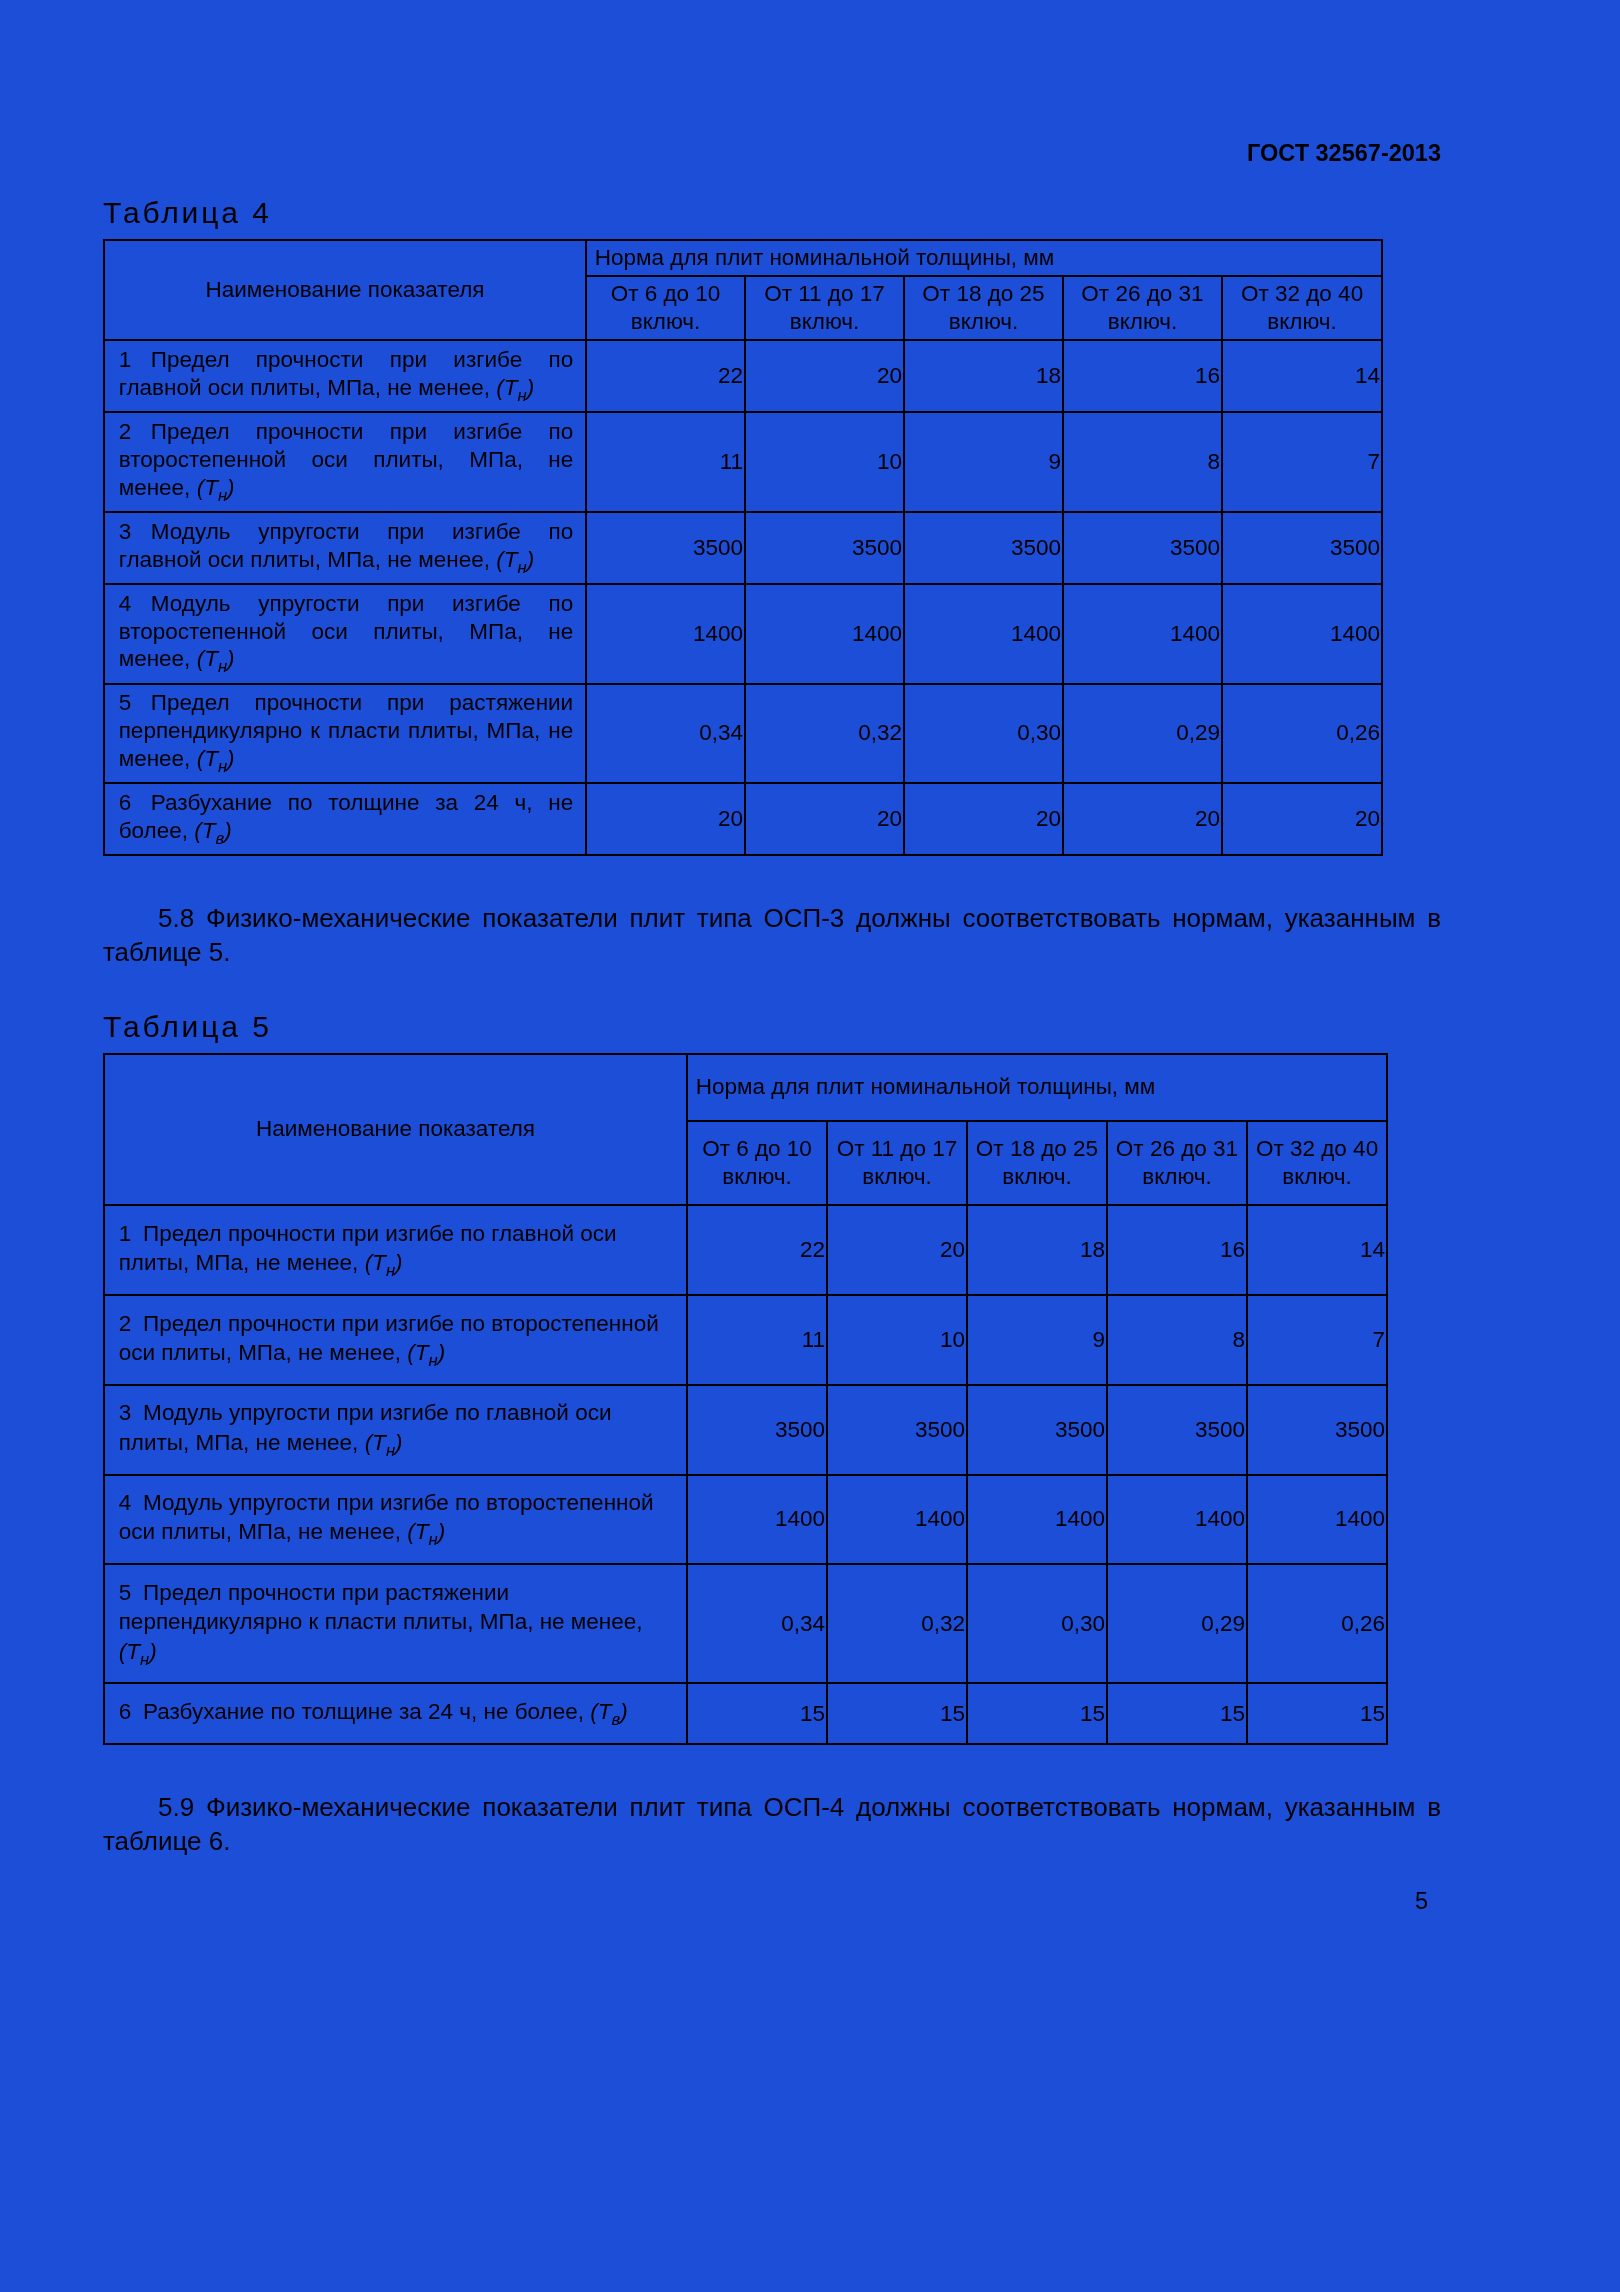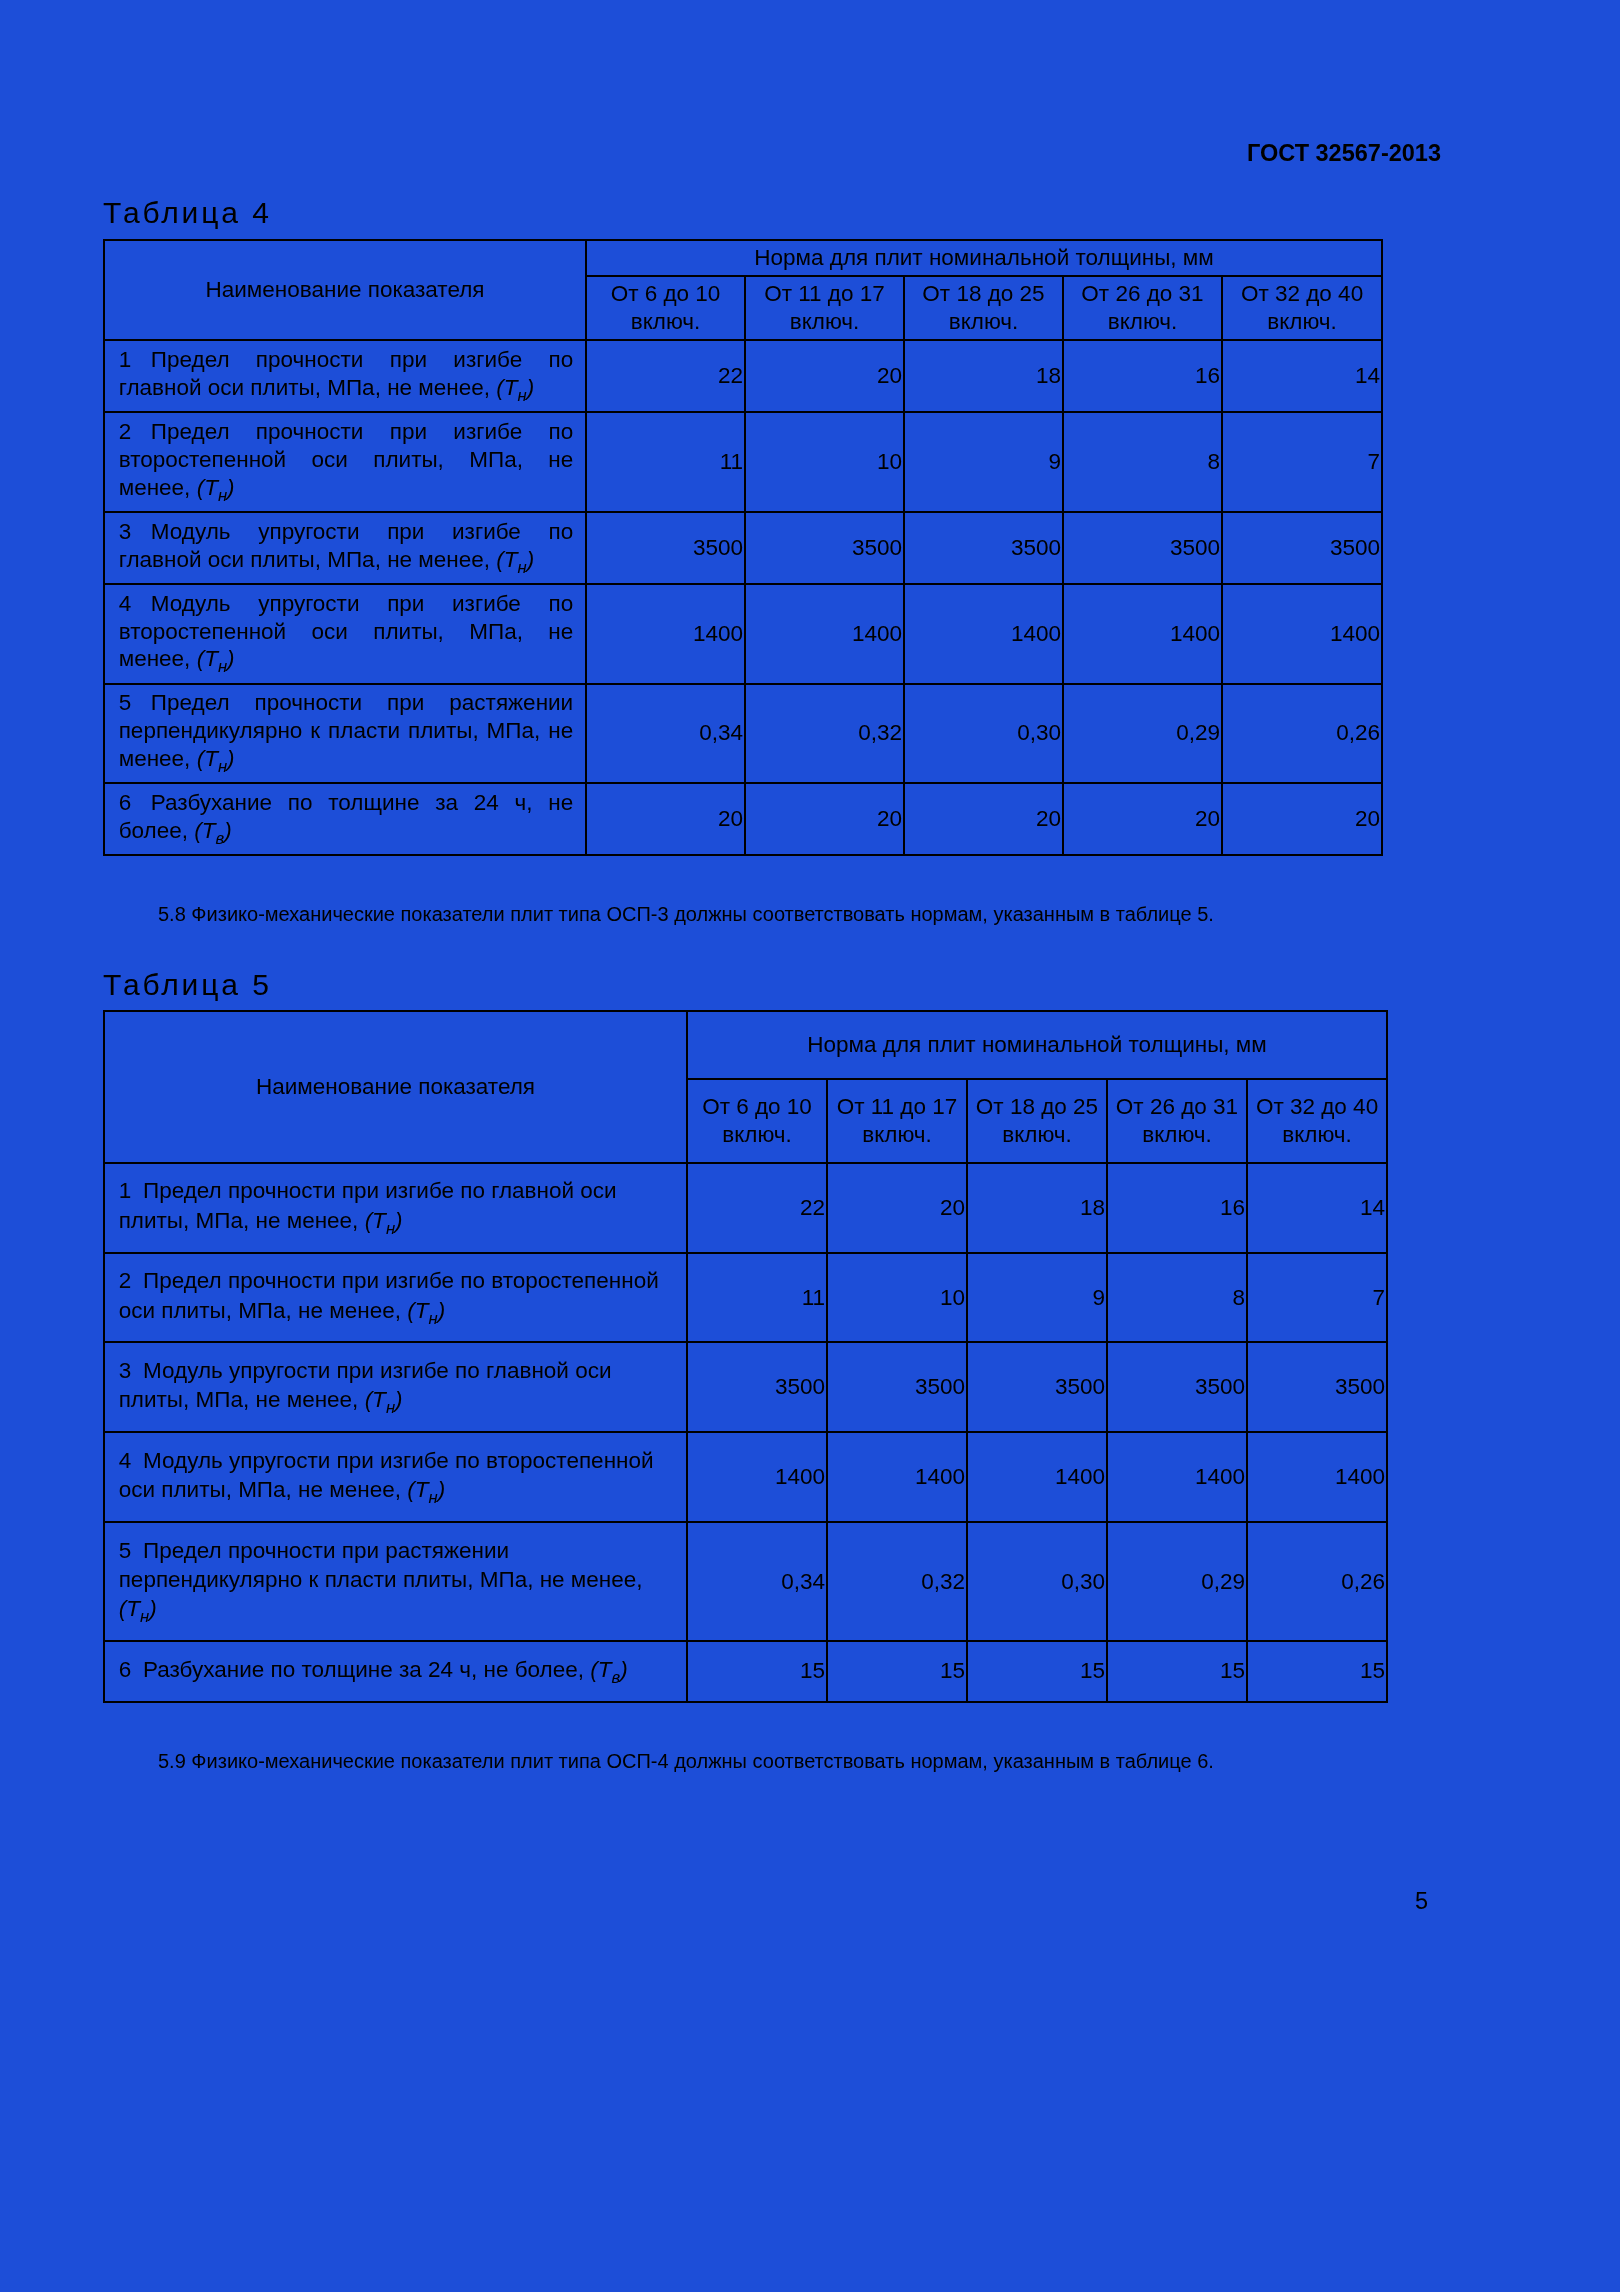--- a/index.html
+++ b/index.html
@@ -33,37 +33,37 @@
   table.tbl {
     border-collapse: collapse;
     margin-top: 8.8px;
     font-size: 22.5px;
     table-layout: fixed;
   }
   .tbl th, .tbl td { border: 2px solid #000; }
   .t4 { width: 1277px; }
   .t5 { width: 1284px; }
   .name-h { font-weight: 400; text-align: center; vertical-align: middle; padding: 3.9px 9.8px; }
-  .norm-h { font-weight: 400; text-align: center; padding: 3.9px 7.8px; }
+  .norm-h { font-weight: 400; text-align: left; padding: 3.9px 7.8px; }
   .col-h  { font-weight: 400; text-align: center; vertical-align: middle; padding: 3.9px 5.9px; line-height: 1.22; }
   .t5 .norm-h { padding: 19.6px 7.8px; }
   .t5 .col-h  { padding: 13.7px 5.9px; }
   .hb4 { border-bottom-width: 2.9px; }
   .hb5 { border-bottom-width: 4.9px; }
   .lbl { vertical-align: middle; line-height: 1.24; border-radius: 12px; }
   .t4 .lbl { text-align: justify; padding: 4.9px 11.8px 4.9px 13.7px; }
   .t5 .lbl { text-align: left; padding: 12.7px 11.8px 12.7px 13.7px; line-height: 1.3; }
   .val { text-align: right; vertical-align: middle; }
   .rnum { margin-right: 19.6px; }
   .t5 .rnum { margin-right: 11.8px; }
   .tform { font-style: italic; }
   .tform sub { font-size: 16.7px; }
   .para {
     margin: 45px 0 0 0;
-    font-size: 20px;
+    font-size: 26px;
     line-height: 1.32;
     text-align: justify;
     text-indent: 55px;
   }
   .page-number {
     position: absolute;
     top: 1888px;
     right: 192px;
     font-size: 23.5px;
   }

